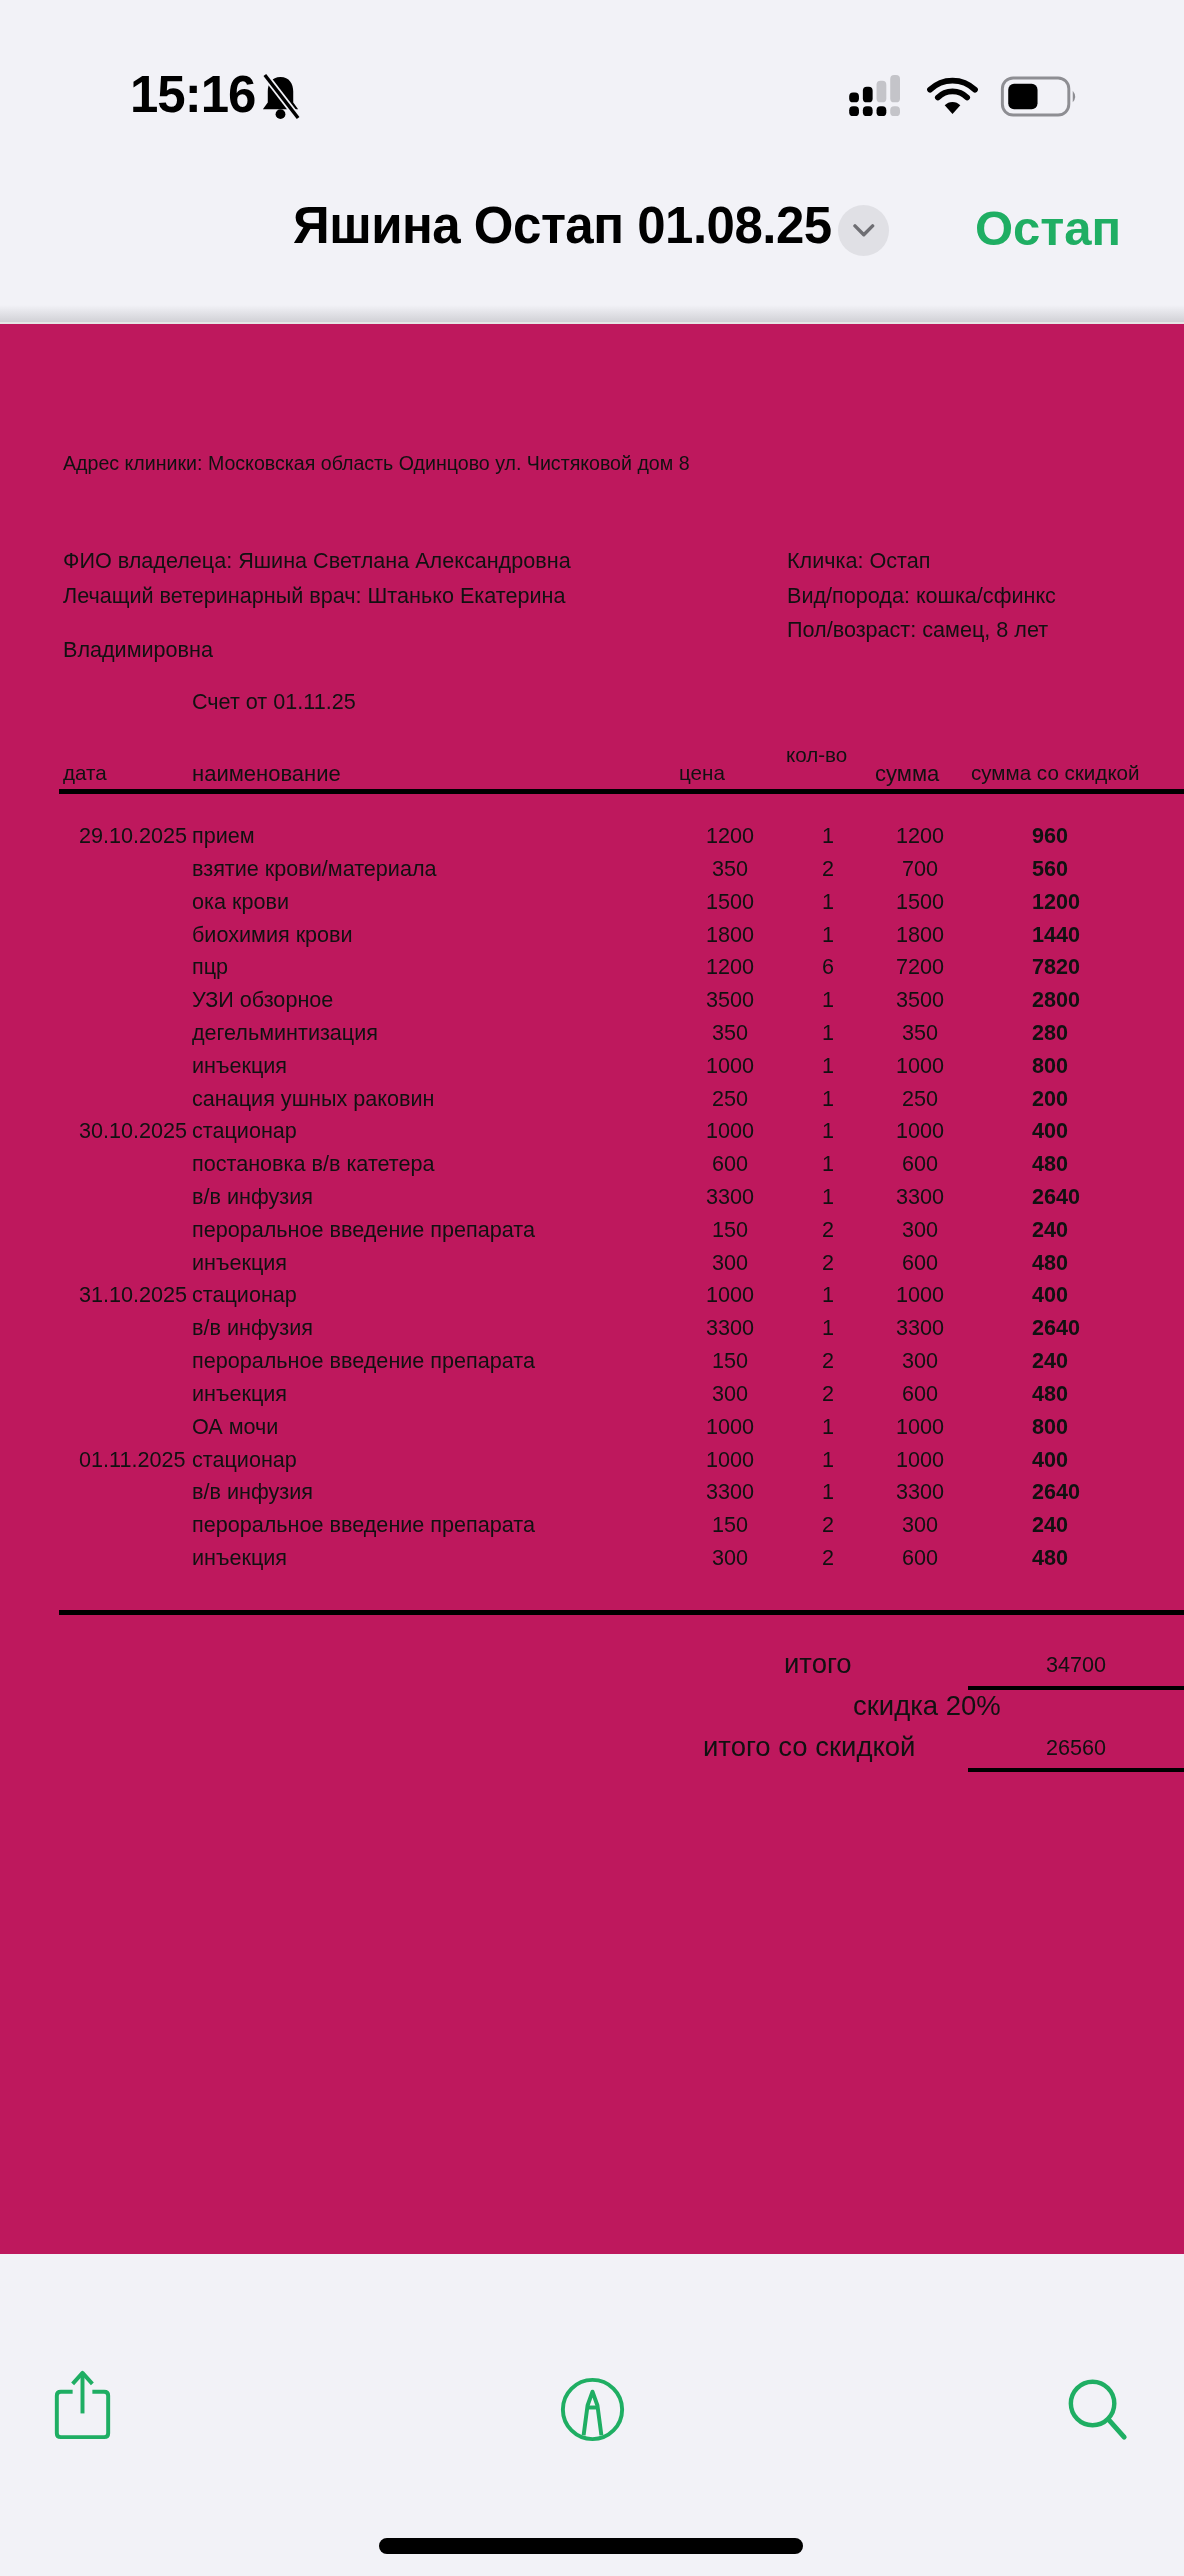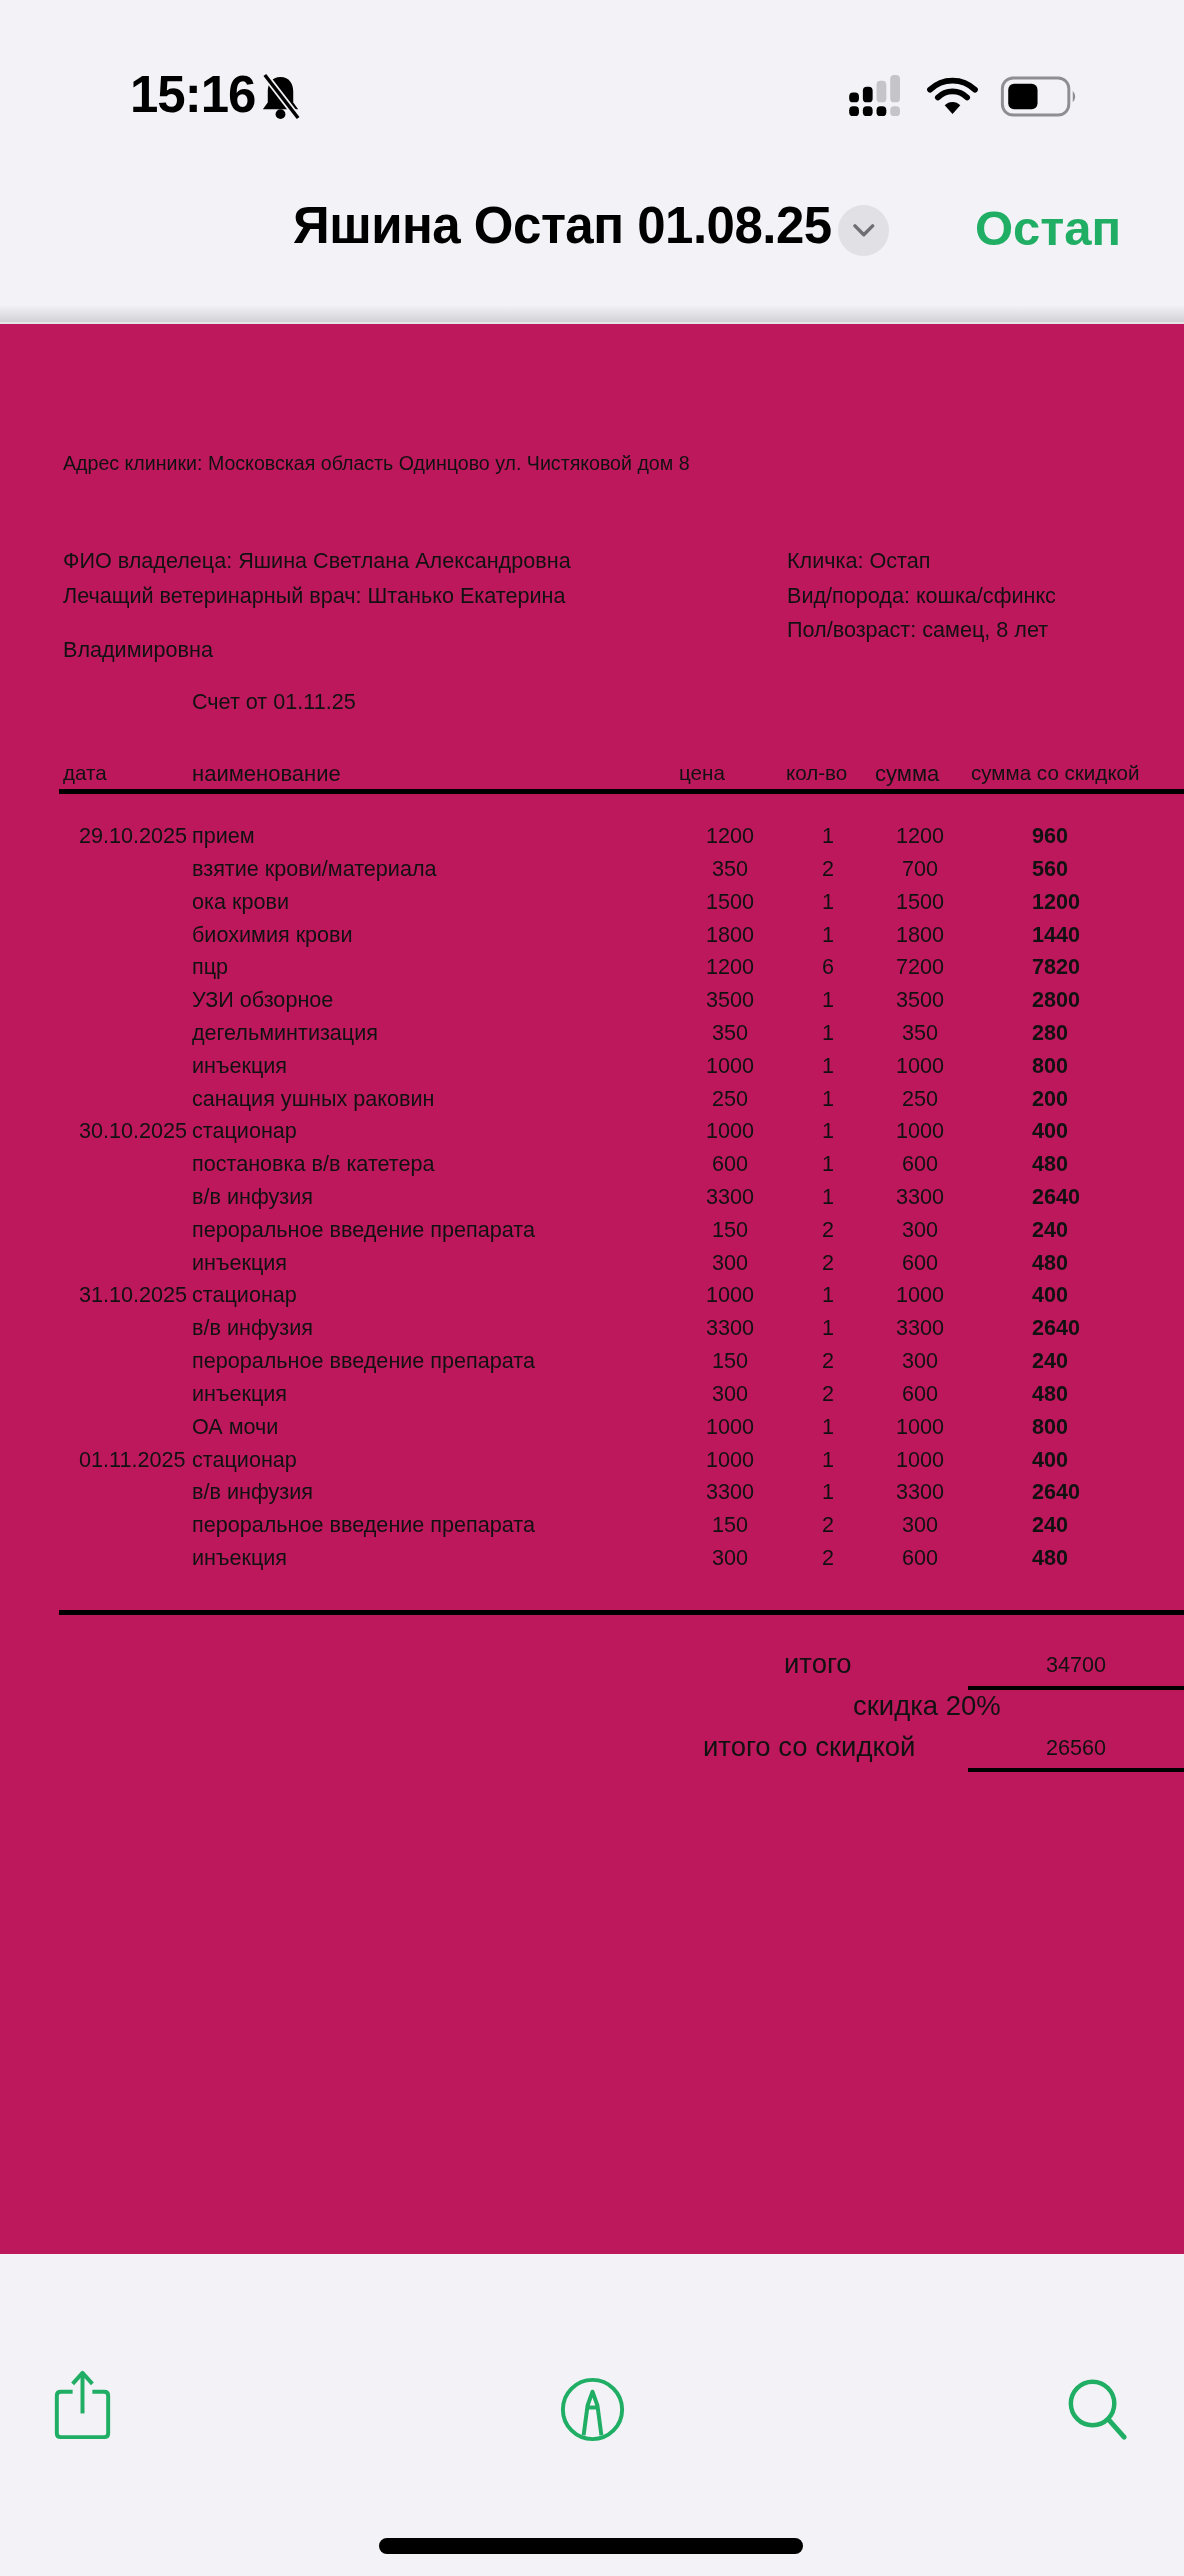--- a/index.html
+++ b/index.html
@@ -99,21 +99,21 @@
   <div class="abs" style="left:787px; top:224px;">Кличка: Остап</div>
   <div class="abs" style="left:787px; top:259px;">Вид/порода: кошка/сфинкс</div>
   <div class="abs" style="left:787px; top:293px;">Пол/возраст: самец, 8 лет</div>
 
   <div class="abs" style="left:192px; top:365px;">Счет от 01.11.25</div>
 
   <div>
     <div class="abs" style="left:63px; top:437px; font-size:20.6px;">дата</div>
     <div class="abs" style="left:192px; top:437px; font-size:22px;">наименование</div>
     <div class="abs" style="left:679px; top:437px; font-size:20.6px;">цена</div>
-    <div class="abs" style="left:786px; top:437px; font-size:20.6px;">кол-во</div>
+    <div class="abs" style="left:786px; top:419px; font-size:20.6px;">кол-во</div>
     <div class="abs" style="left:875px; top:437px; font-size:22px;">сумма</div>
     <div class="abs" style="left:971px; top:437px; font-size:20.6px;">сумма со скидкой</div>
   </div>
   <div class="hdr-line" style="top:465px;"></div>
 
   <div id="rows">
       <div class="row" style="top: 499px;">
         <span class="c-date">29.10.2025</span>
         <span class="c-name">прием</span>
         <span class="c-price">1200</span>

